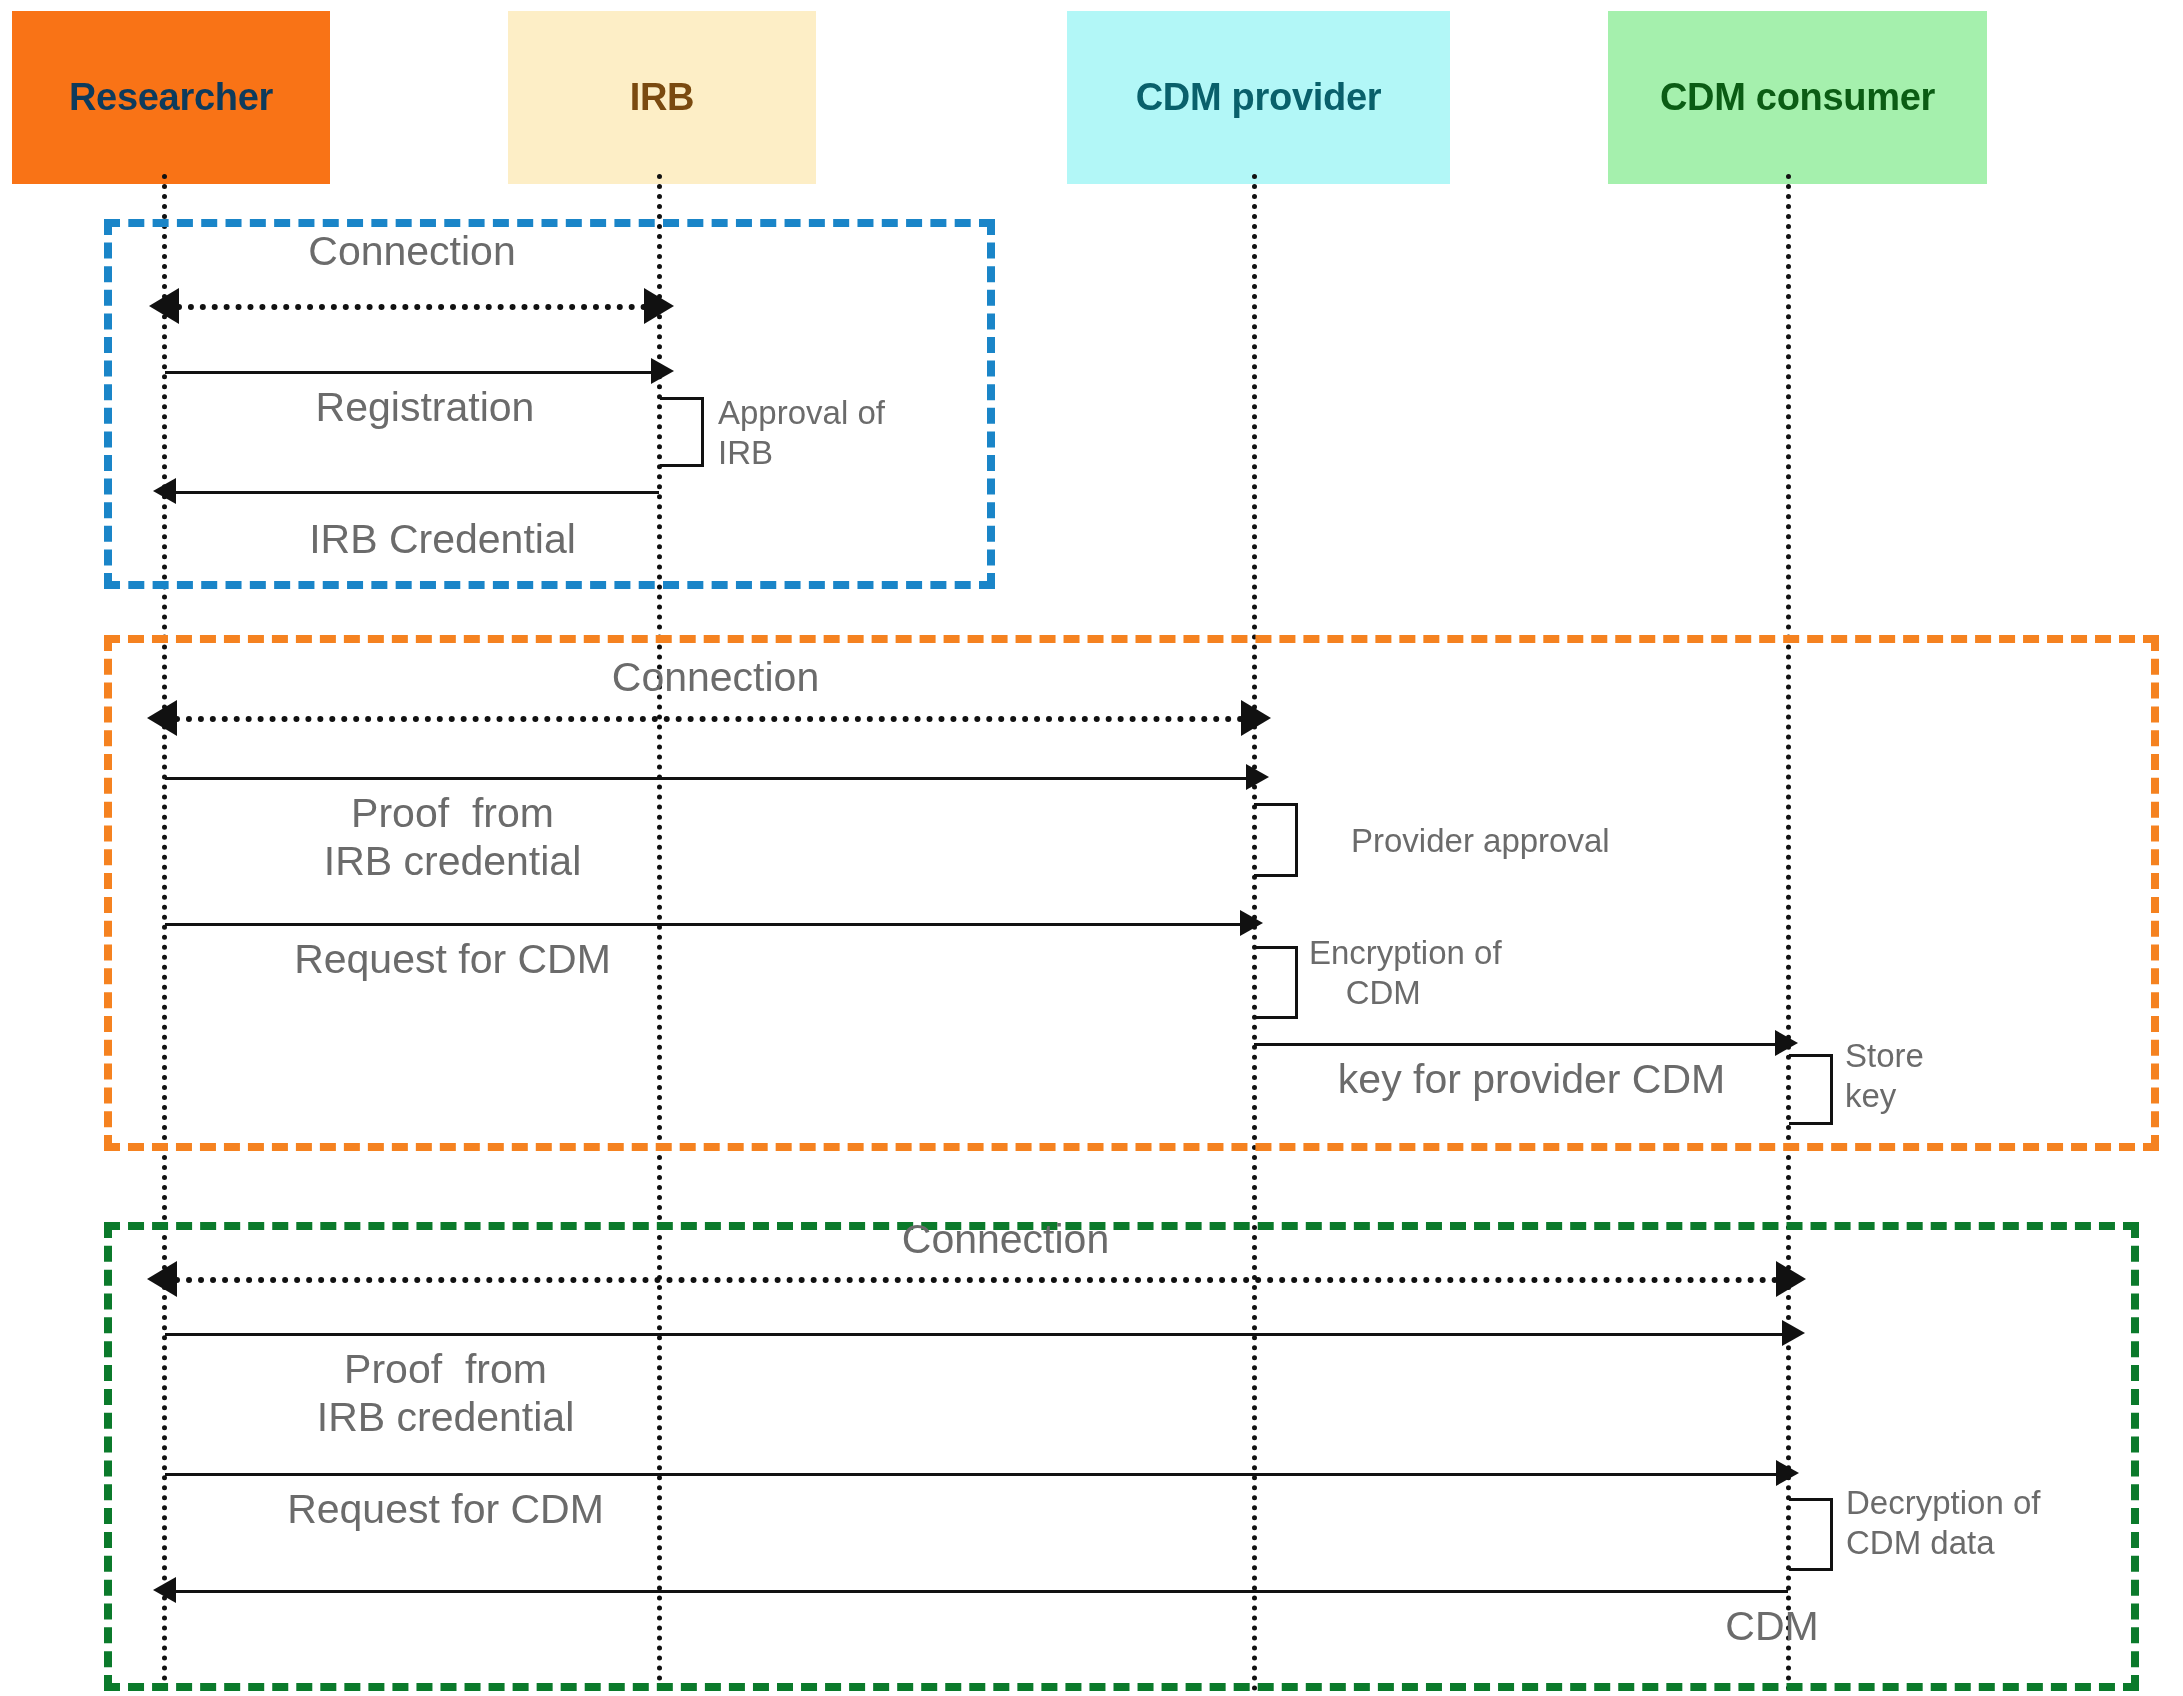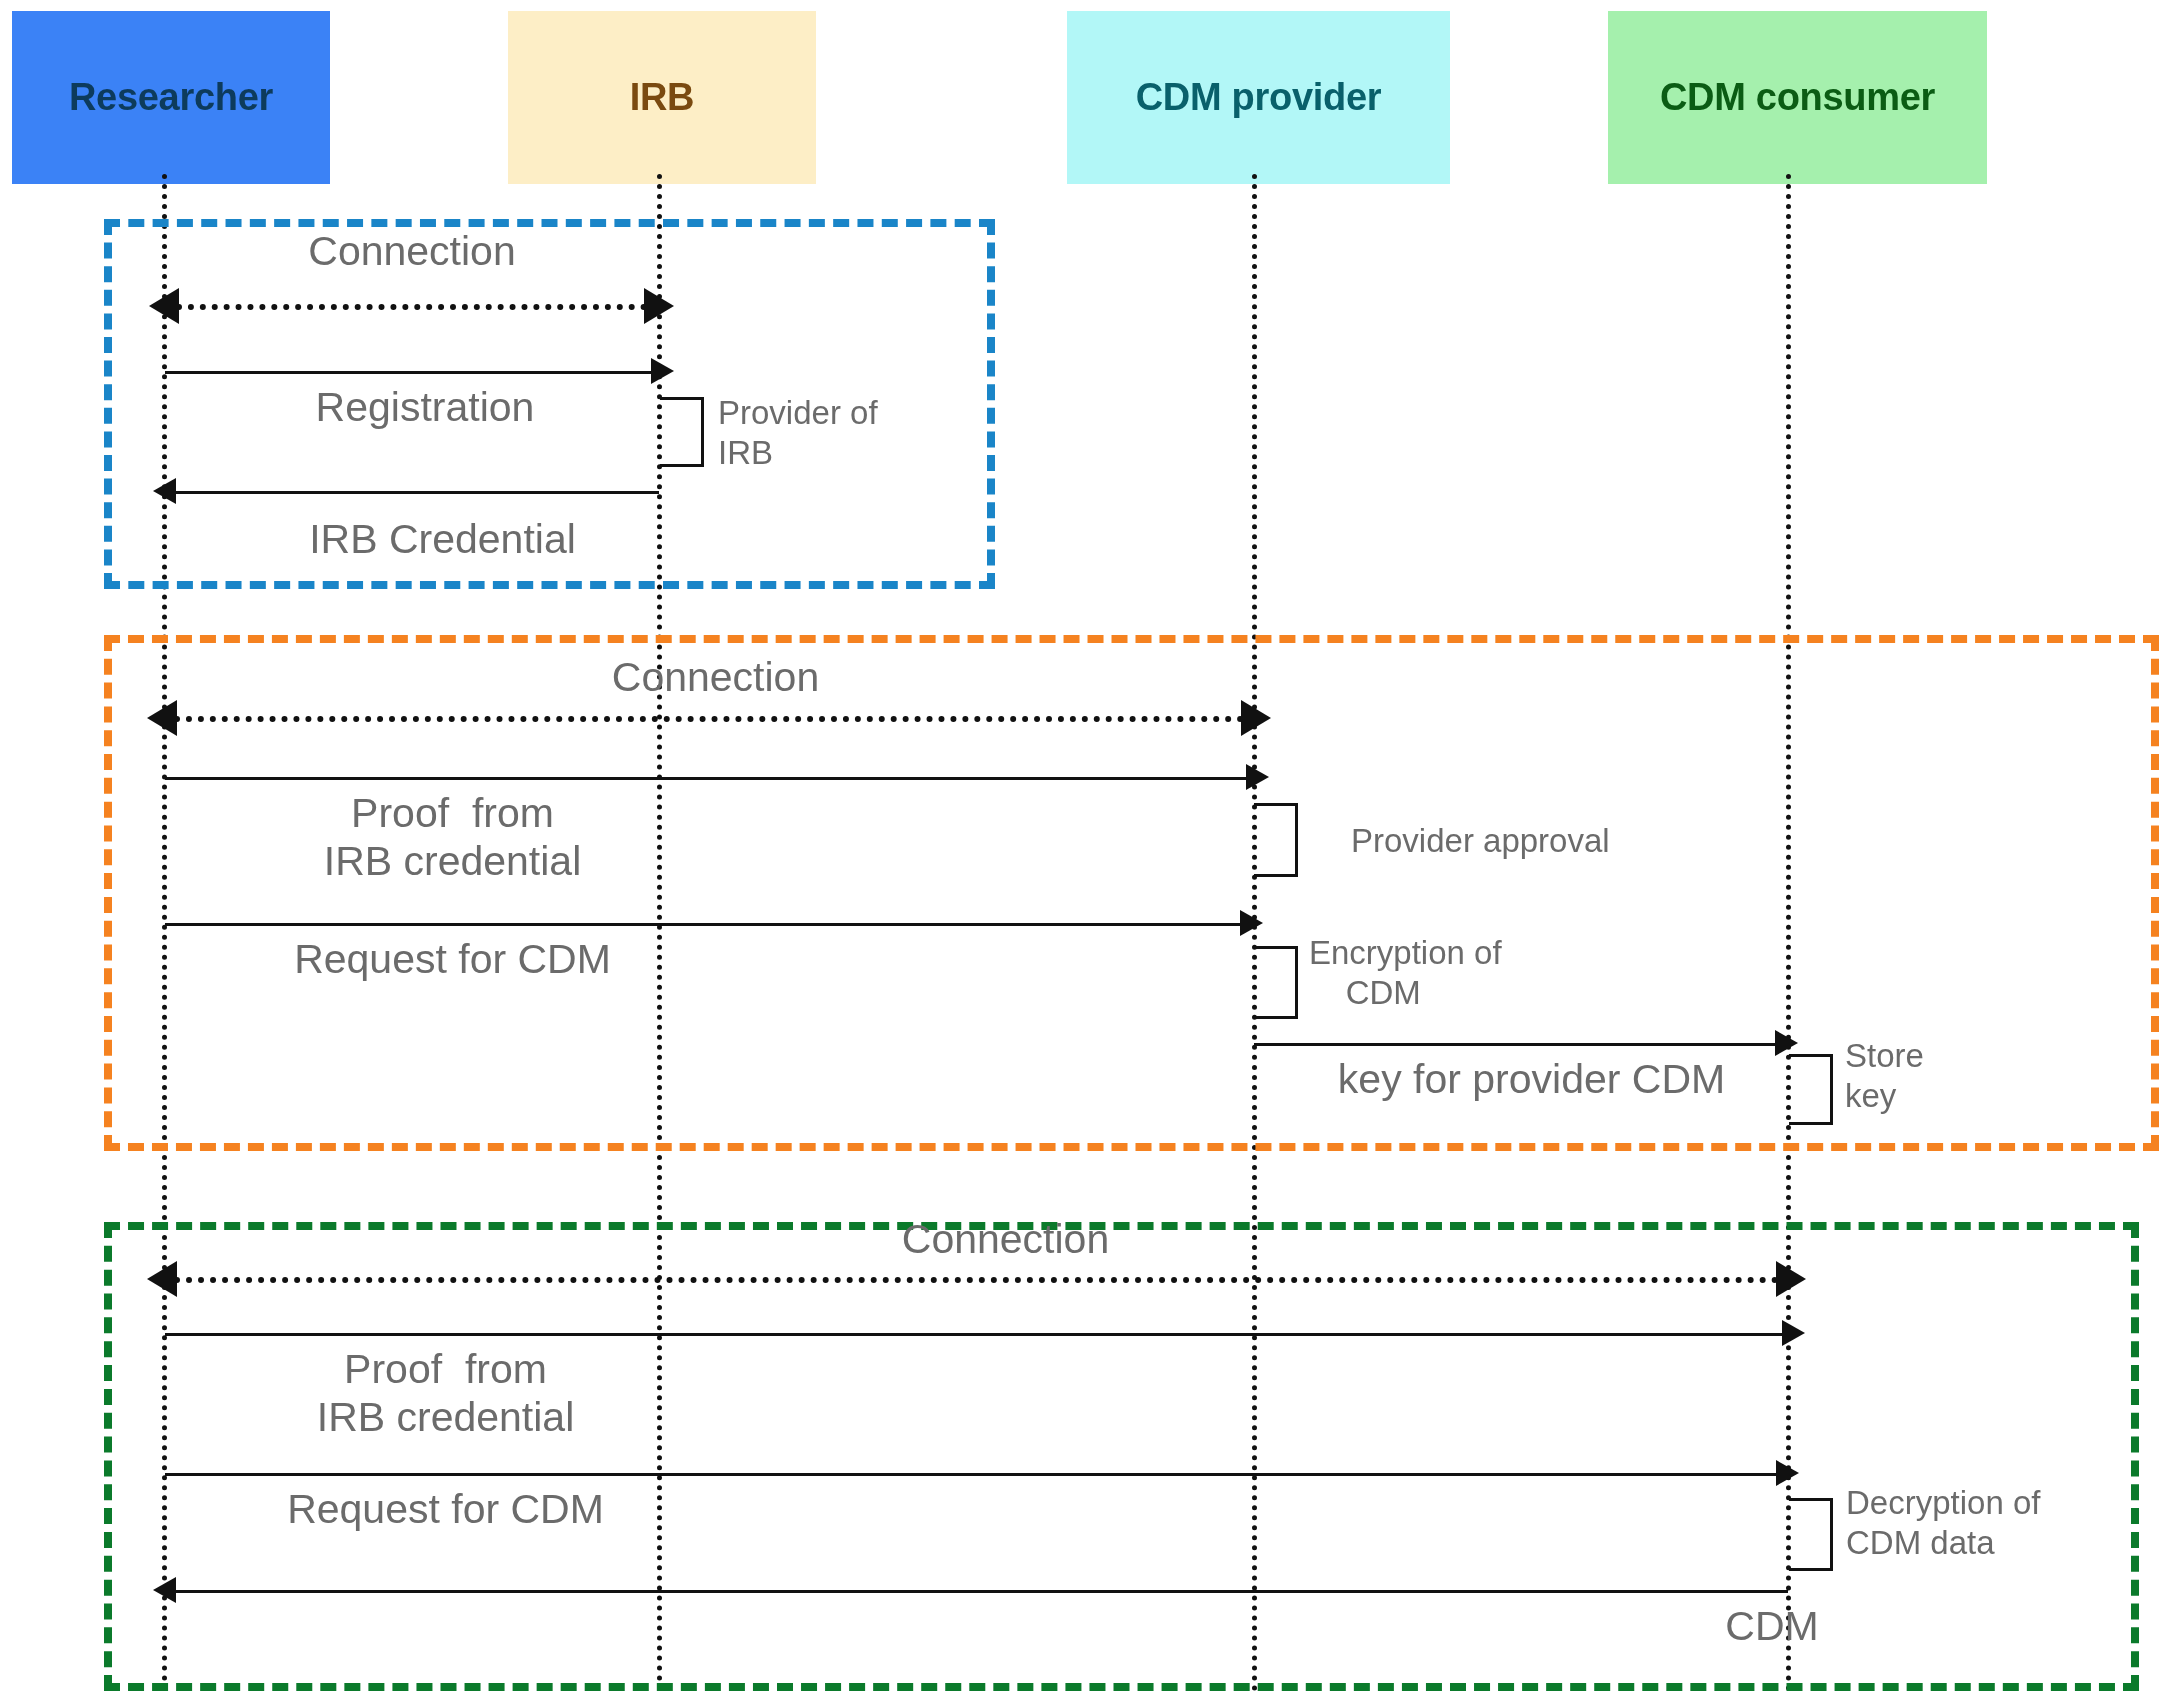--- a/index.html
+++ b/index.html
@@ -77,21 +77,21 @@
     font-size:33px;
     line-height:1.2;
     white-space:pre;
   }
 </style>
 </head>
 <body>
 
 <div id="stage">
 
-  <div class="actor-box" style="left:12px; top:11px; width:318px; height:173px; background:#3b82f6; color:#0d3b5c;">
+  <div class="actor-box" style="left:12px; top:11px; width:318px; height:173px; background:#f97316; color:#0d3b5c;">
     <span>Researcher</span>
   </div>
 
   <div class="actor-box" style="left:508px; top:11px; width:308px; height:173px; background:#fdeec6; color:#7a4a10;">
     <span>IRB</span>
   </div>
 
   <div class="actor-box" style="left:1608px; top:11px; width:379px; height:173px; background:#a5f0ad; color:#0b5c14;">
     <span>CDM consumer</span>
   </div>
@@ -114,21 +114,21 @@
   </div>
   <div class="msg-label center" style="left:200px; top:227px; width:424px;">Connection</div>
 
   <div class="msg" style="left:165px; top:371px; width:488px;">
     <div class="line"></div>
     <div class="arrowhead right"></div>
   </div>
   <div class="msg-label left" style="left:213px; top:383px; width:424px;">Registration</div>
 
   <div class="selfcall" style="left:660px; top:397px; width:44px; height:70px;"></div>
-  <div class="self-label center" style="left:718px; top:393px; width:236px;">Provider of
+  <div class="self-label center" style="left:718px; top:393px; width:236px;">Approval of
 IRB</div>
 
   <div class="msg" style="left:174px; top:491px; width:485px;">
     <div class="line"></div>
     <div class="arrowhead left"></div>
   </div>
   <div class="msg-label center" style="left:200px; top:515px; width:485px;">IRB Credential</div>
 
   <div class="frame" style="left:104px; top:635px; width:2055px; height:516px; border:8.5px dashed #f58220;"></div>
 

